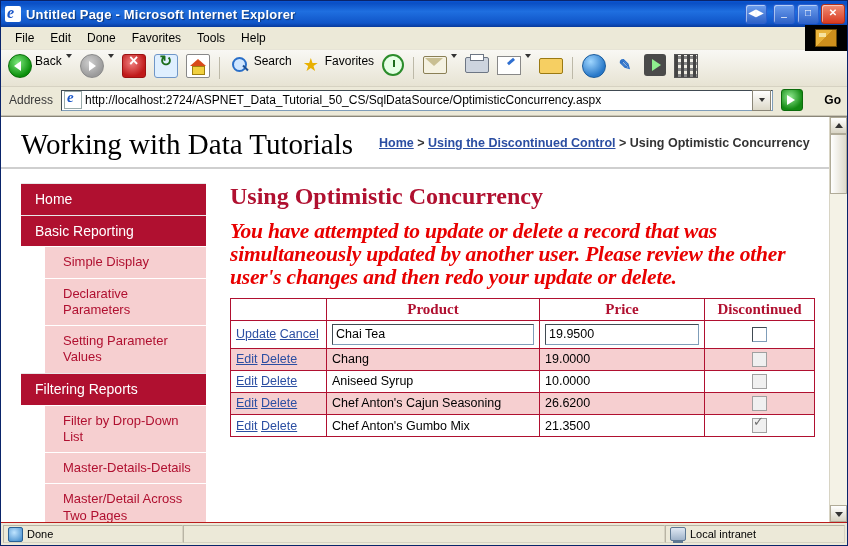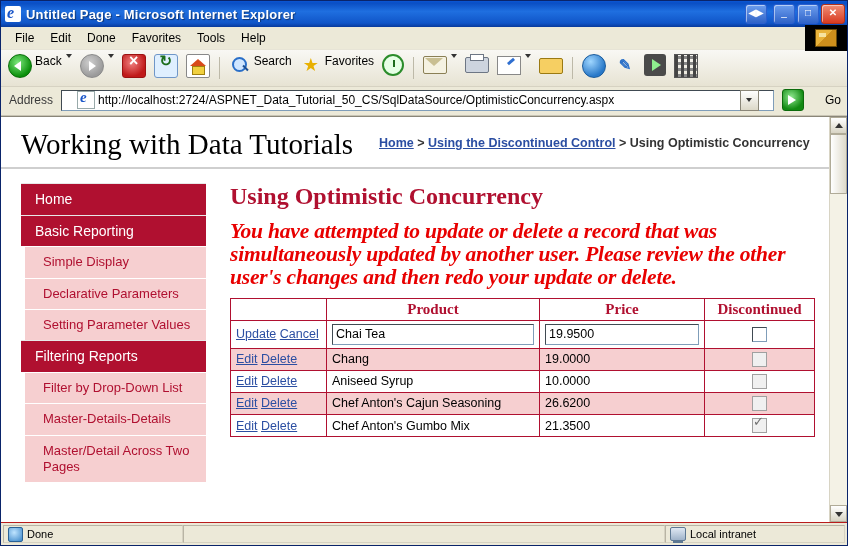--- a/index.html
+++ b/index.html
@@ -386,21 +386,21 @@
   }
   .addr-input-wrap {
     flex: 1 1 auto;
     height: 21px;
     background: #fff;
     border: 1px solid #7f9db9;
     border-top-color: #404a52;
     border-left-color: #404a52;
     display: flex;
     align-items: center;
-    padding: 0 14px;
+    padding: 0 1px;
     box-sizing: border-box;
     justify-content: center;
   }
   .addr-ico {
     width: 16px; height: 16px;
     background: #fff;
     border: 1px solid #9aa;
     margin: 0 3px 0 1px;
     position: relative;
     flex: 0 0 auto;
@@ -431,20 +431,21 @@
     justify-content: center;
     flex: 0 0 auto;
   }
   .addr-drop .tb-caret { margin: 0; }
   .go-btn {
     display: flex;
     align-items: center;
     gap: 21px;
     font-size: 12px;
     padding: 0 4px;
+    font-weight: bold;
   }
   .go-ico {
     width: 20px; height: 20px;
     background: radial-gradient(circle at 40% 35%, #8fe88f, #138a13 70%);
     border: 1px solid #0c6b0c;
     border-radius: 3px;
     position: relative;
   }
   .go-ico::after {
     content: "";
@@ -612,21 +613,21 @@
     font-size: 14px;
     padding: 7px 0 7px 14px;
     border-top: 1px solid #e8e8e8;
     line-height: 1.2;
   }
   .nav-item {
     background: #f6cfd0;
     color: #b01030;
     font-size: 13px;
     padding: 7px 8px 7px 18px;
-    margin-left: 4px;
+    margin-left: 24px;
     border-top: 1px solid #fff;
     line-height: 1.25;
   }
 
   
   .content {
     flex: 1 1 auto;
     padding: 14px 14px 0 24px;
     box-sizing: border-box;
     min-width: 0;

